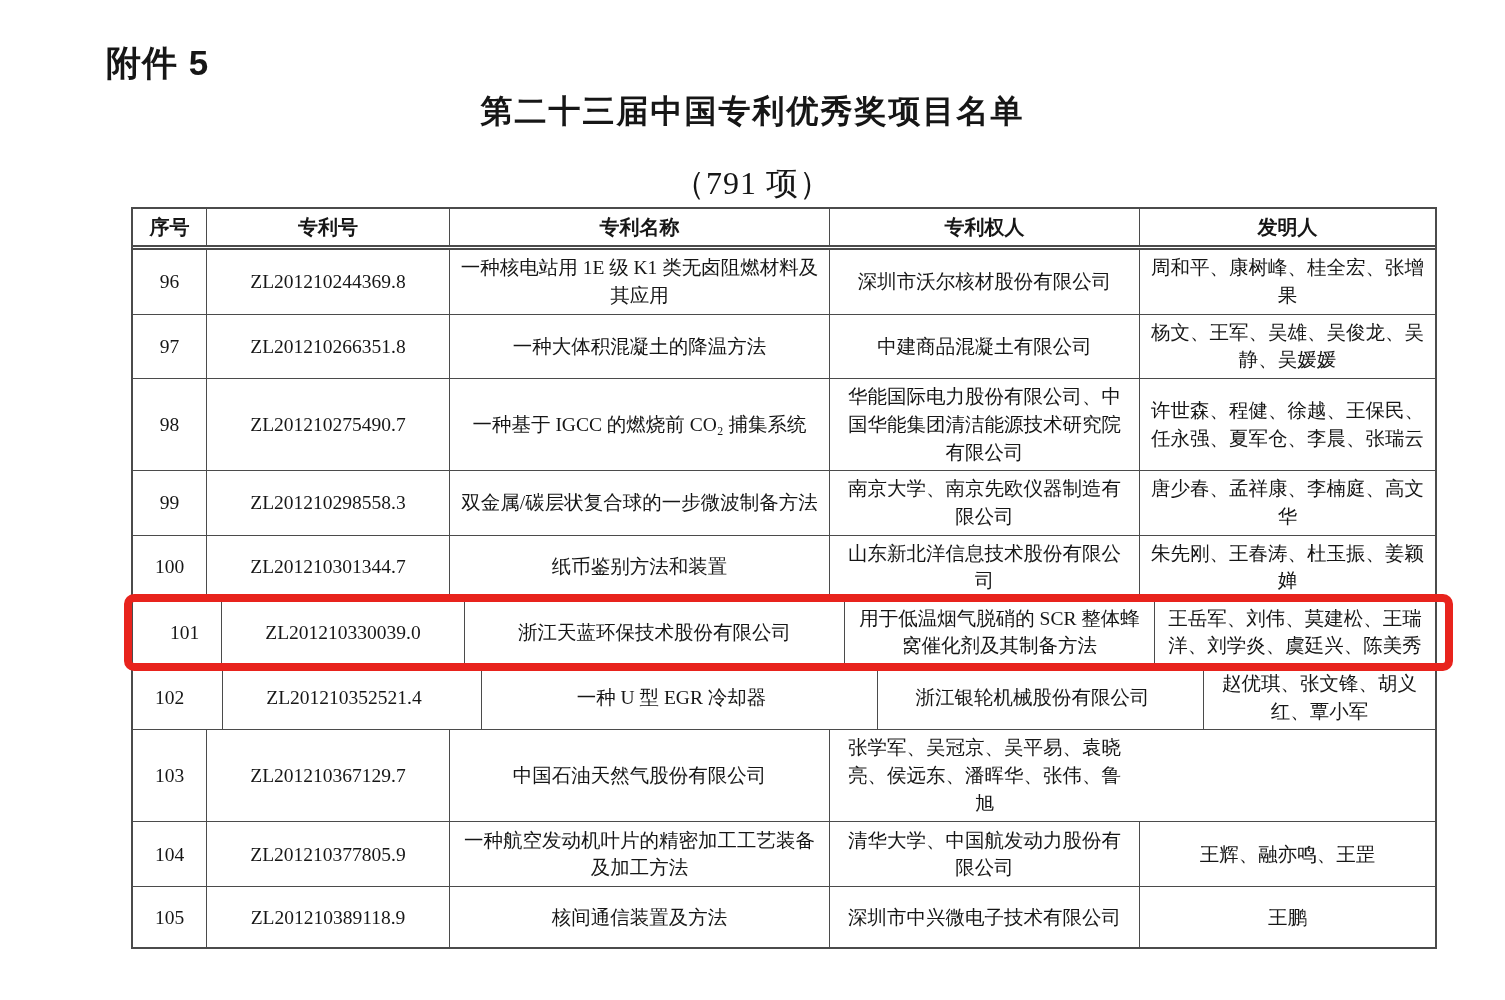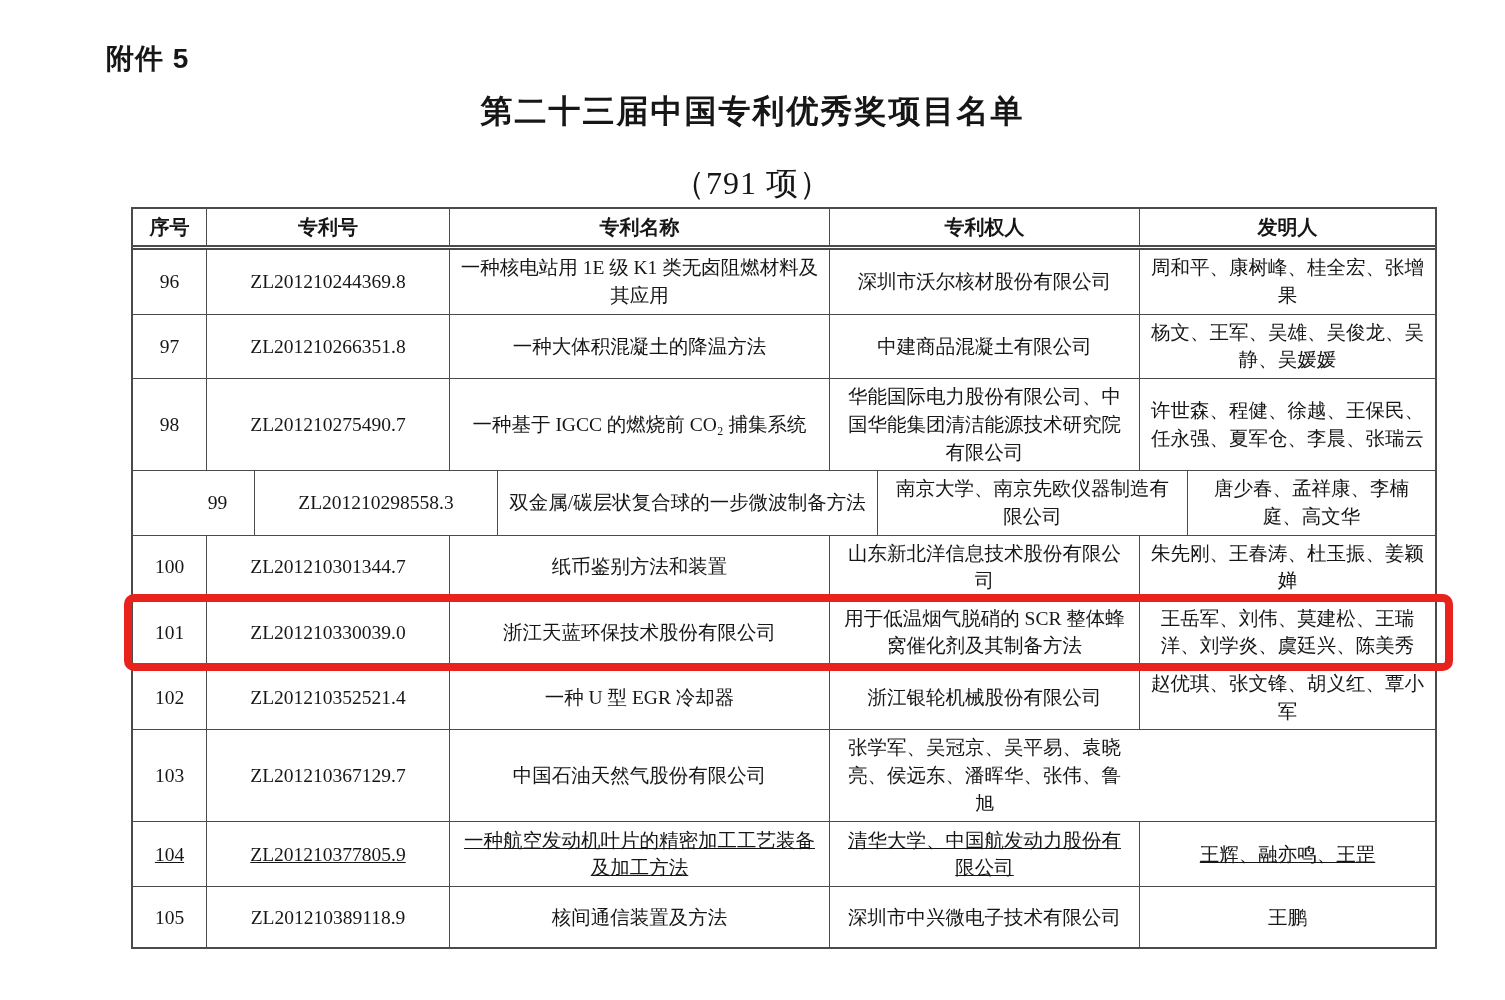--- a/index.html
+++ b/index.html
@@ -12,21 +12,21 @@
     color: #161616;
     font-family: "Liberation Serif", "DejaVu Serif", serif;
     --hl: #e8231d;
   }
   .attachment {
     position: absolute;
     left: 106px;
     top: 40px;
     font-family: "Liberation Sans", "DejaVu Sans", sans-serif;
     font-weight: 700;
-    font-size: 28px;
+    font-size: 35px;
     letter-spacing: 1px;
   }
   .title {
     position: absolute;
     top: 90px;
     left: 0;
     width: 100%;
     text-align: center;
     font-weight: 700;
     font-size: 32px;
@@ -68,26 +68,26 @@
     font-size: 19.5px;
     line-height: 1.42;
   }
   .t-cell + .t-cell { border-left: 1.5px solid #4b4b4b; }
   .t-row.header .t-cell { font-weight: 700; font-size: 20px; }
   
   .t-row:nth-child(1)  { min-height: 34px; }
   .t-row:nth-child(2)  { min-height: 60px; }
   .t-row:nth-child(3)  { min-height: 58px; }
   .t-row:nth-child(4)  { min-height: 89px; }
-  .t-row:nth-child(5)  { min-height: 64px; padding-left: 48px; }
+  .t-row:nth-child(5)  { min-height: 64px; }
   .t-row:nth-child(6)  { min-height: 56px; }
-  .t-row:nth-child(7)  { min-height: 66px; }
-  .t-row:nth-child(8)  { min-height: 55px; }
+  .t-row:nth-child(7)  { min-height: 66px; padding-left: 15px; }
+  .t-row:nth-child(8)  { min-height: 55px; gap: 16px; }
   .t-row:nth-child(9)  { min-height: 83px; }
-  .t-row:nth-child(10) { min-height: 65px; text-decoration: underline; }
+  .t-row:nth-child(10) { min-height: 65px; }
   .t-row:nth-child(11) { min-height: 61px; }
   .t-row.highlighted { position: relative; }
   .hl-box {
     position: absolute;
     top: -6px;
     bottom: -6px;
     left: -9px;
     right: -18px;
     border: 8px solid var(--hl);
     border-radius: 10px;

